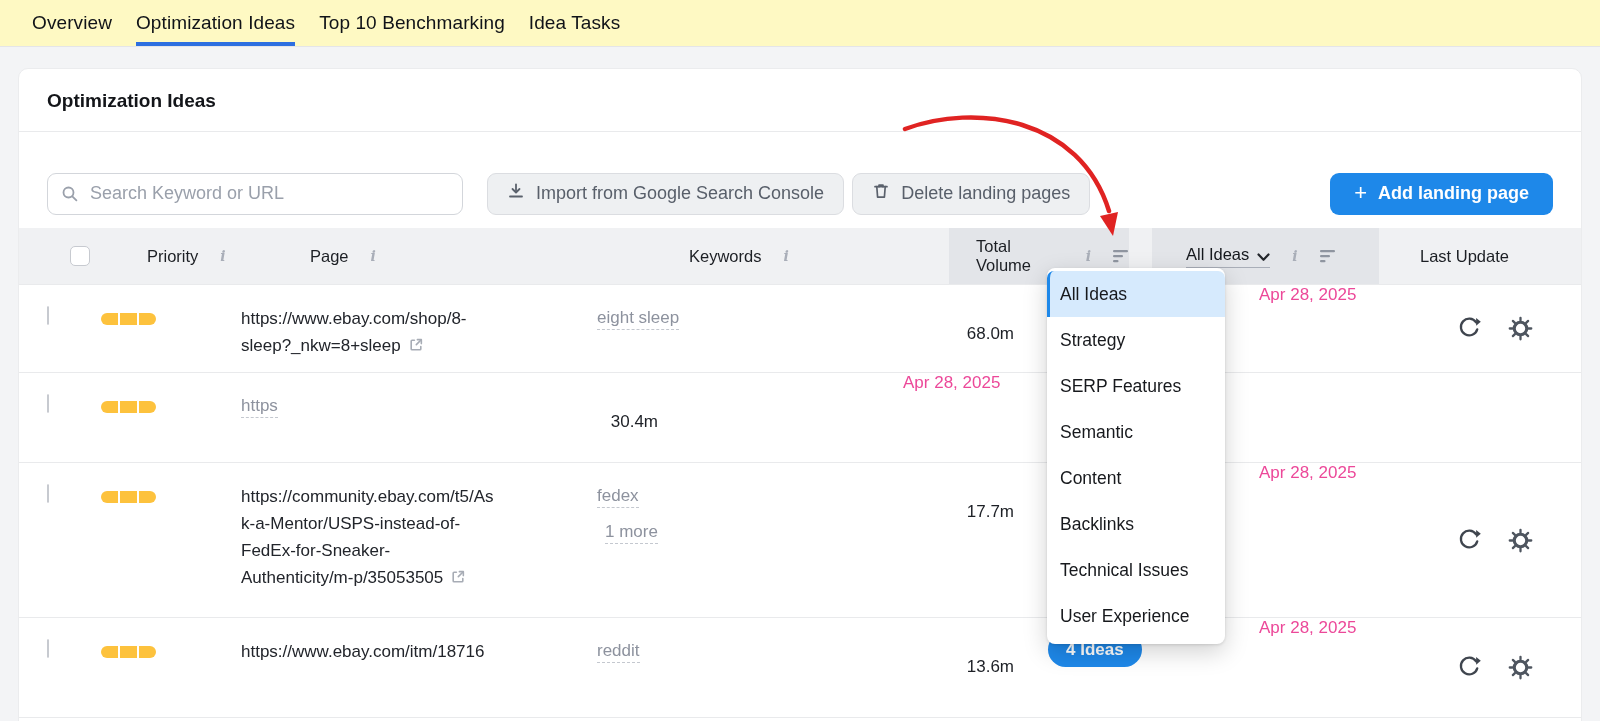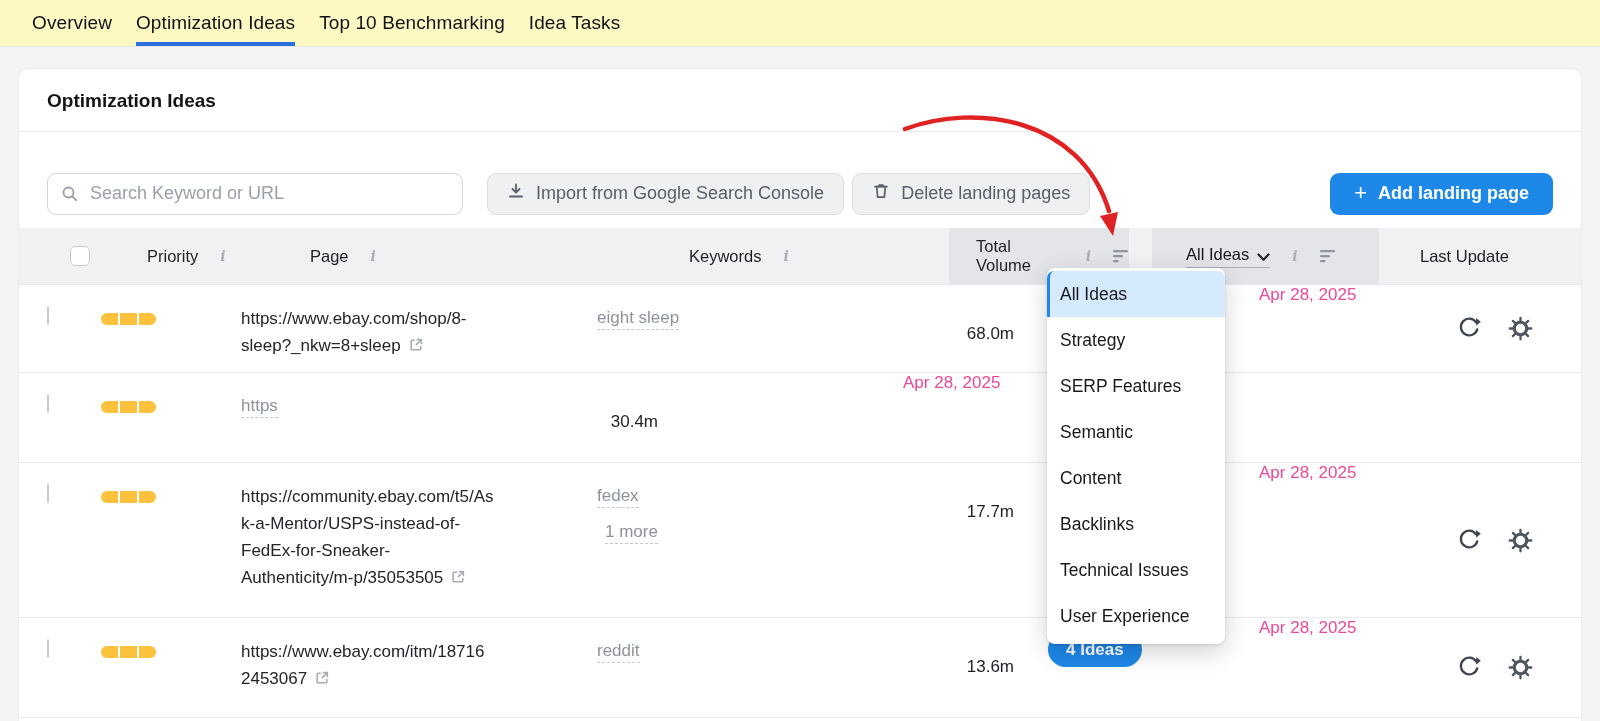--- a/index.html
+++ b/index.html
@@ -377,25 +377,20 @@
     <div class="cell c-check"><span class="checkbox"></span></div>
     <div class="cell c-pri">
         <span class="pri-bars">
           <span class="pri-seg"></span>
           <span class="pri-seg"></span>
           <span class="pri-seg"></span>
         </span>
       </div>
     <div class="cell c-page">
       <span class="url-line">https://www.ebay.com/itm/18716</span>
-      <span class="url-line"><span>2453067</span><span class="ext-ic"><svg width="16" height="16" viewBox="0 0 15 15" fill="none" stroke="#a7acb5" stroke-width="1.5" stroke-linecap="round" stroke-linejoin="round">
-              <path d="M6 3 H3.8 C3.3 3 3 3.3 3 3.8 V11.2 C3 11.7 3.3 12 3.8 12 H11.2 C11.7 12 12 11.7 12 11.2 V9"></path>
-              <path d="M7.8 7.2 L12.4 2.6"></path>
-              <path d="M8.8 2.5 H12.5 V6.2"></path>
-            </svg></span></span>
     </div>
     <div class="cell c-kw"><span class="kw">reddit</span></div>
     <div class="cell c-vol">13.6m</div>
     <div class="cell c-ideas"><span class="ideas-badge">4 Ideas</span></div>
     <div class="cell c-date">Apr 28, 2025</div>
     <div class="cell c-act">
       <span class="act-ic">
           <svg width="25" height="25" viewBox="0 0 24 24">
             <path d="M19.3 6 A8 8 0 1 0 20.4 12.8" fill="none" stroke="#3f454e" stroke-width="2.2" stroke-linecap="round"></path>
             <polygon points="19.3,1.8 19.3,9.4 23.8,5.6" fill="#3f454e"></polygon>

